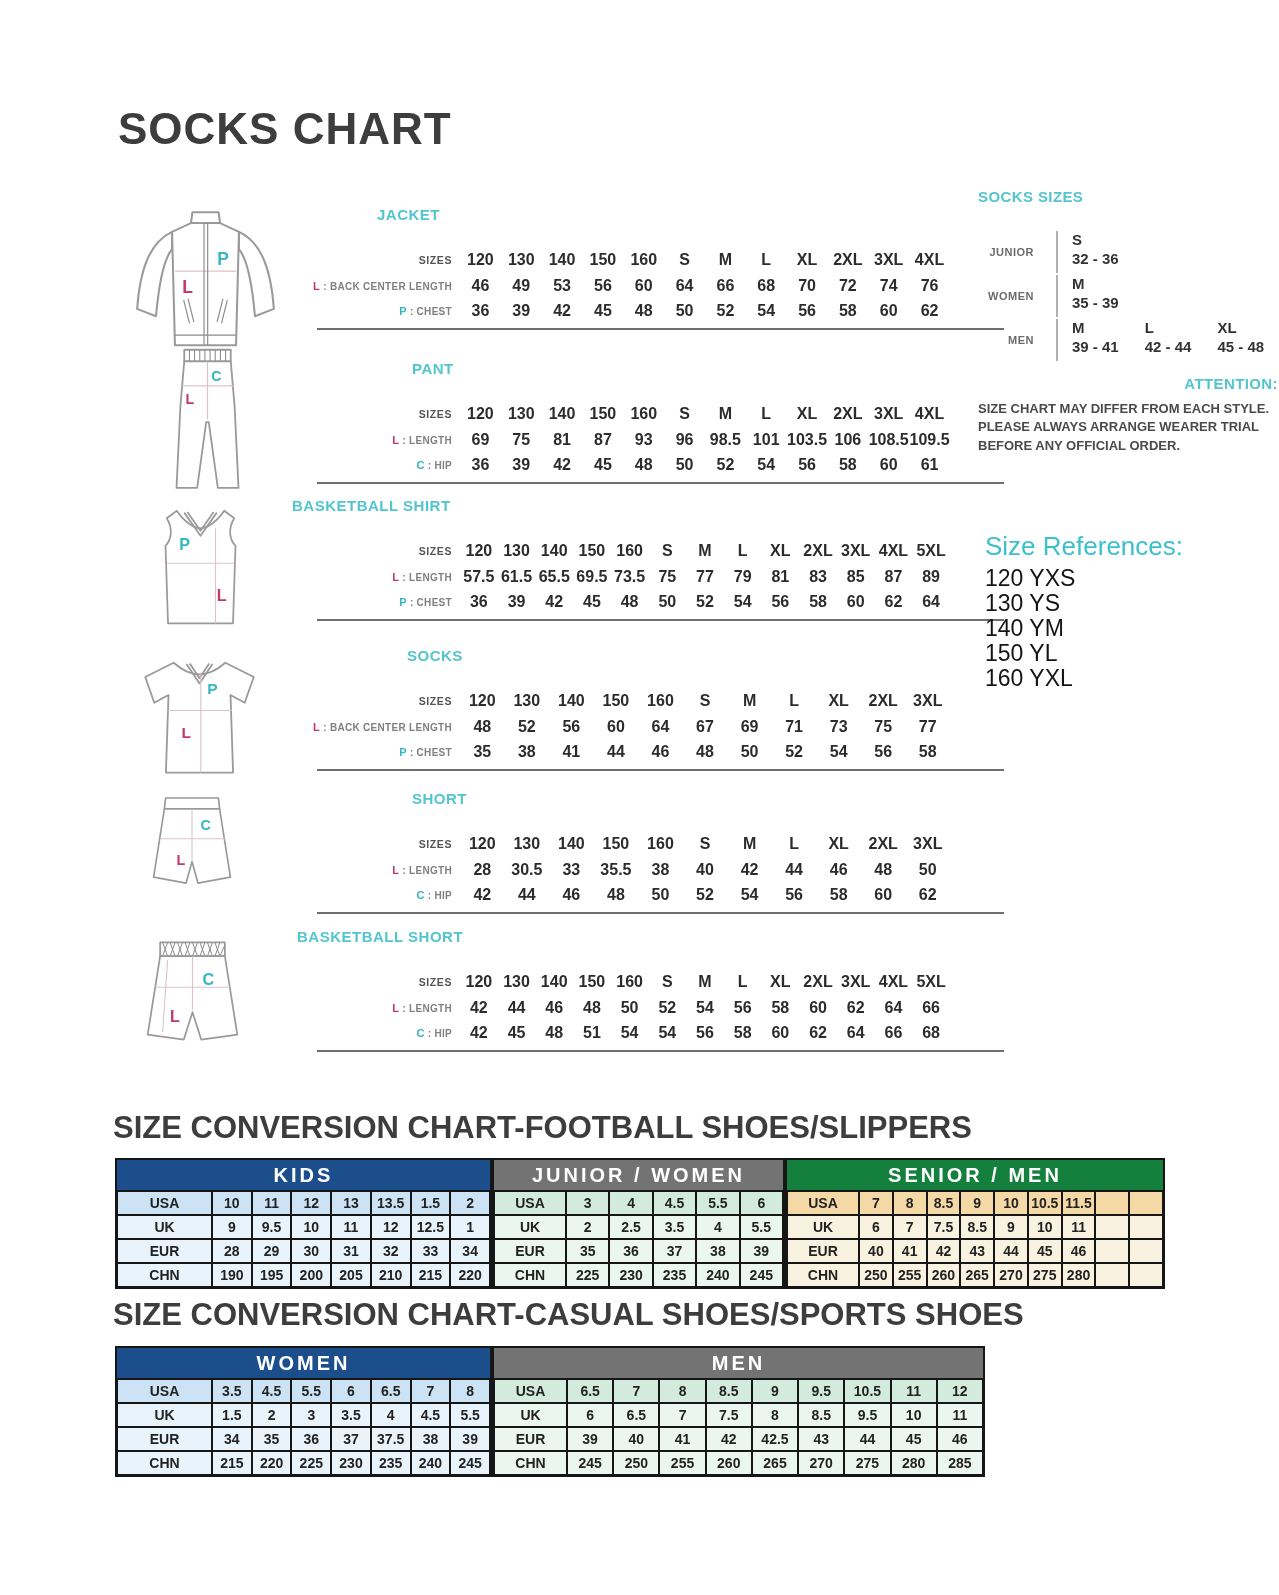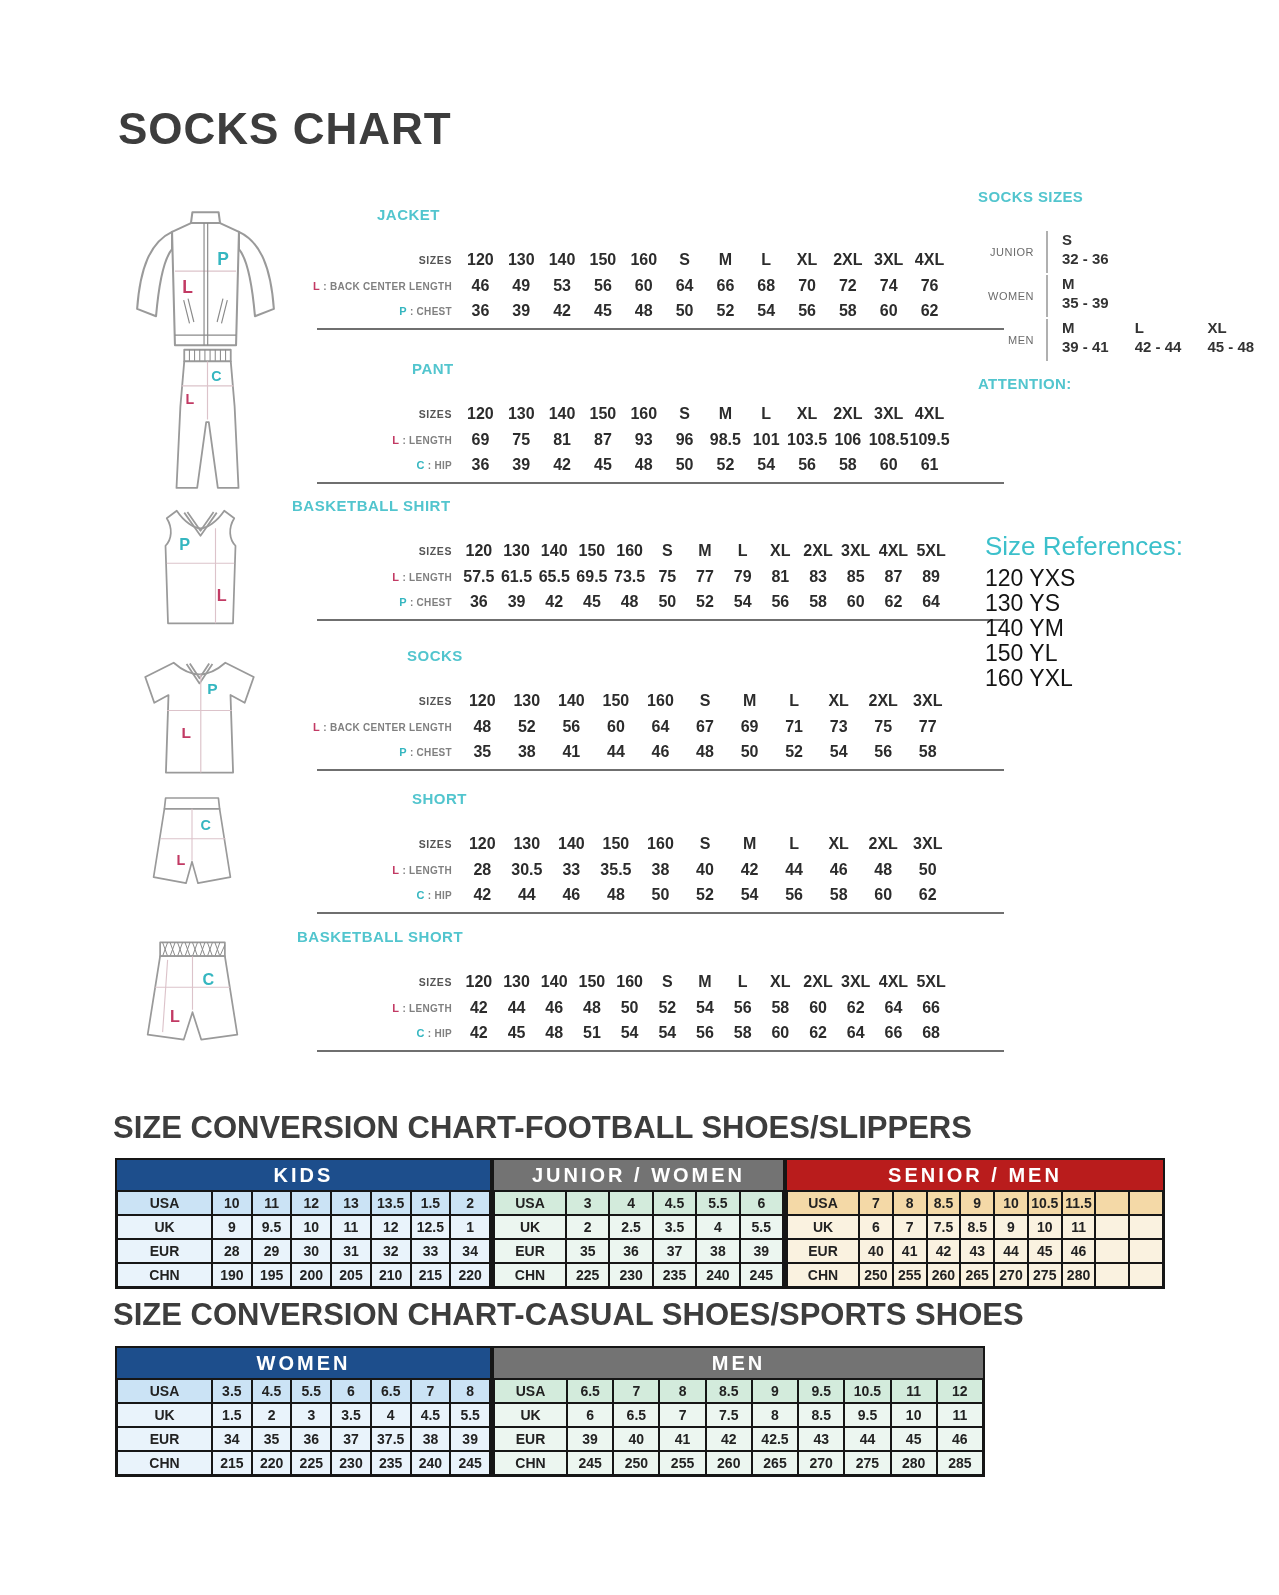--- a/index.html
+++ b/index.html
@@ -29,29 +29,29 @@
   .glabel.sizes{color:#555;font-size:10.5px;letter-spacing:.6px;}
   .gkey{font-size:11px;}
   .gcells{width:490px;display:flex;margin-left:4px;}
   .gcell{flex:1;text-align:center;font-size:16px;font-weight:700;color:#2c2c2c;}
   .underline{margin-left:25px;margin-top:5px;border-bottom:2px solid #6f6f6f;}
 
   
   .socks{position:absolute;left:978px;top:188px;width:300px;}
   .socks h3{margin:0 0 26px;font-size:15px;font-weight:700;color:#52c5ce;letter-spacing:.4px;}
   .sock-row{display:flex;margin-bottom:2px;min-height:42px;}
-  .sock-label{width:56px;text-align:right;font-size:11px;font-weight:400;color:#6b6b6b;
-              letter-spacing:.5px;padding-right:12px;align-self:center;}
+  .sock-label{width:56px;text-align:right;font-size:11px;font-weight:700;color:#6b6b6b;
+              letter-spacing:.5px;padding-right:22px;align-self:center;}
   .sock-entries{border-left:2px solid #b0b0b0;padding-left:14px;display:flex;gap:26px;}
   .s-size{font-size:15px;font-weight:700;color:#333;line-height:1.25;}
   .s-range{font-size:15px;font-weight:700;color:#333;line-height:1.25;}
 
   
   .attention{position:absolute;left:978px;top:375px;width:300px;}
-  .attention h3{margin:0 0 8px;font-size:15px;font-weight:700;color:#52c5ce;letter-spacing:.4px;}
+  .attention h3{margin:0 0 8px;font-size:15px;font-weight:700;color:#52c5ce;letter-spacing:.4px;text-align:right;}
   .attention p{margin:0;font-size:13px;font-weight:600;color:#4a4a4a;line-height:1.42;}
 
   
   .sizerefs{position:absolute;left:985px;top:531px;width:280px;}
   .sizerefs h3{margin:0 0 4px;font-size:26px;font-weight:400;color:#3cc0cb;}
   .sizeref-item{font-size:23px;font-weight:500;color:#141414;line-height:25px;}
 
   
   .cc-title{position:absolute;left:113px;margin:0;font-size:31px;font-weight:700;color:#3d3d3d;white-space:nowrap;}
   .cgroup{position:absolute;border:2px solid #161616;box-sizing:border-box;}
@@ -60,21 +60,21 @@
   .cg-grid{display:grid;grid-auto-rows:24px;}
   .ccell{border:0.75px solid #161616;display:flex;align-items:center;justify-content:center;
          font-size:14px;font-weight:700;color:#222;box-sizing:border-box;}
   .clabel{font-size:14px;}
   .theme-blue .cg-header{background:#1d4e8c;}
   .theme-blue .ccell{background:#e9f3fb;}
   .theme-blue .r0{background:#cbe3f5;}
   .theme-green .cg-header{background:#737373;}
   .theme-green .ccell{background:#ecf6f0;}
   .theme-green .r0{background:#d3ebdc;}
-  .theme-orange .cg-header{background:#b91c1c;}
+  .theme-orange .cg-header{background:#15803d;}
   .theme-orange .ccell{background:#faf2e0;}
   .theme-orange .r0{background:#f4d9a7;}
 </style>
 </head>
 <body>
 
 <div class="page">
 
   <h1 class="main-title">SOCKS CHART</h1>
 
@@ -514,20 +514,21 @@
               <div class="s-size">XL</div>
               <div class="s-range">45 - 48</div>
             </div>
           </div>
         </div>
       </div>
   </aside>
 
   <aside class="attention">
     <h3>ATTENTION:</h3>
+    <p>SIZE CHART MAY DIFFER FROM EACH STYLE. PLEASE ALWAYS ARRANGE WEARER TRIAL BEFORE ANY OFFICIAL ORDER.</p>
   </aside>
 
   <aside class="sizerefs">
     <h3>Size References:</h3>
     <div id="sizeref-items">
         <div class="sizeref-item">120 YXS</div>
         <div class="sizeref-item">130 YS</div>
         <div class="sizeref-item">140 YM</div>
         <div class="sizeref-item">150 YL</div>
         <div class="sizeref-item">160 YXL</div>

